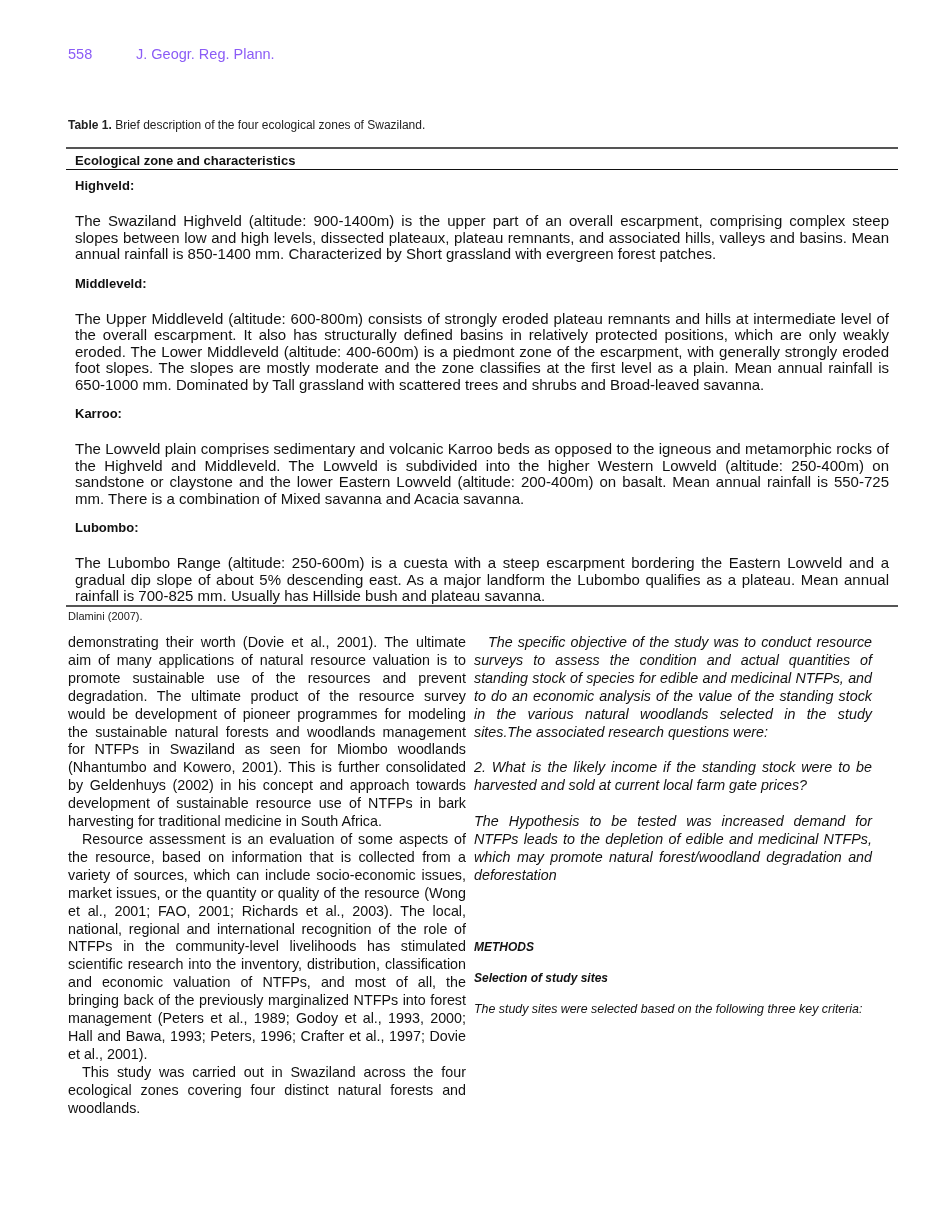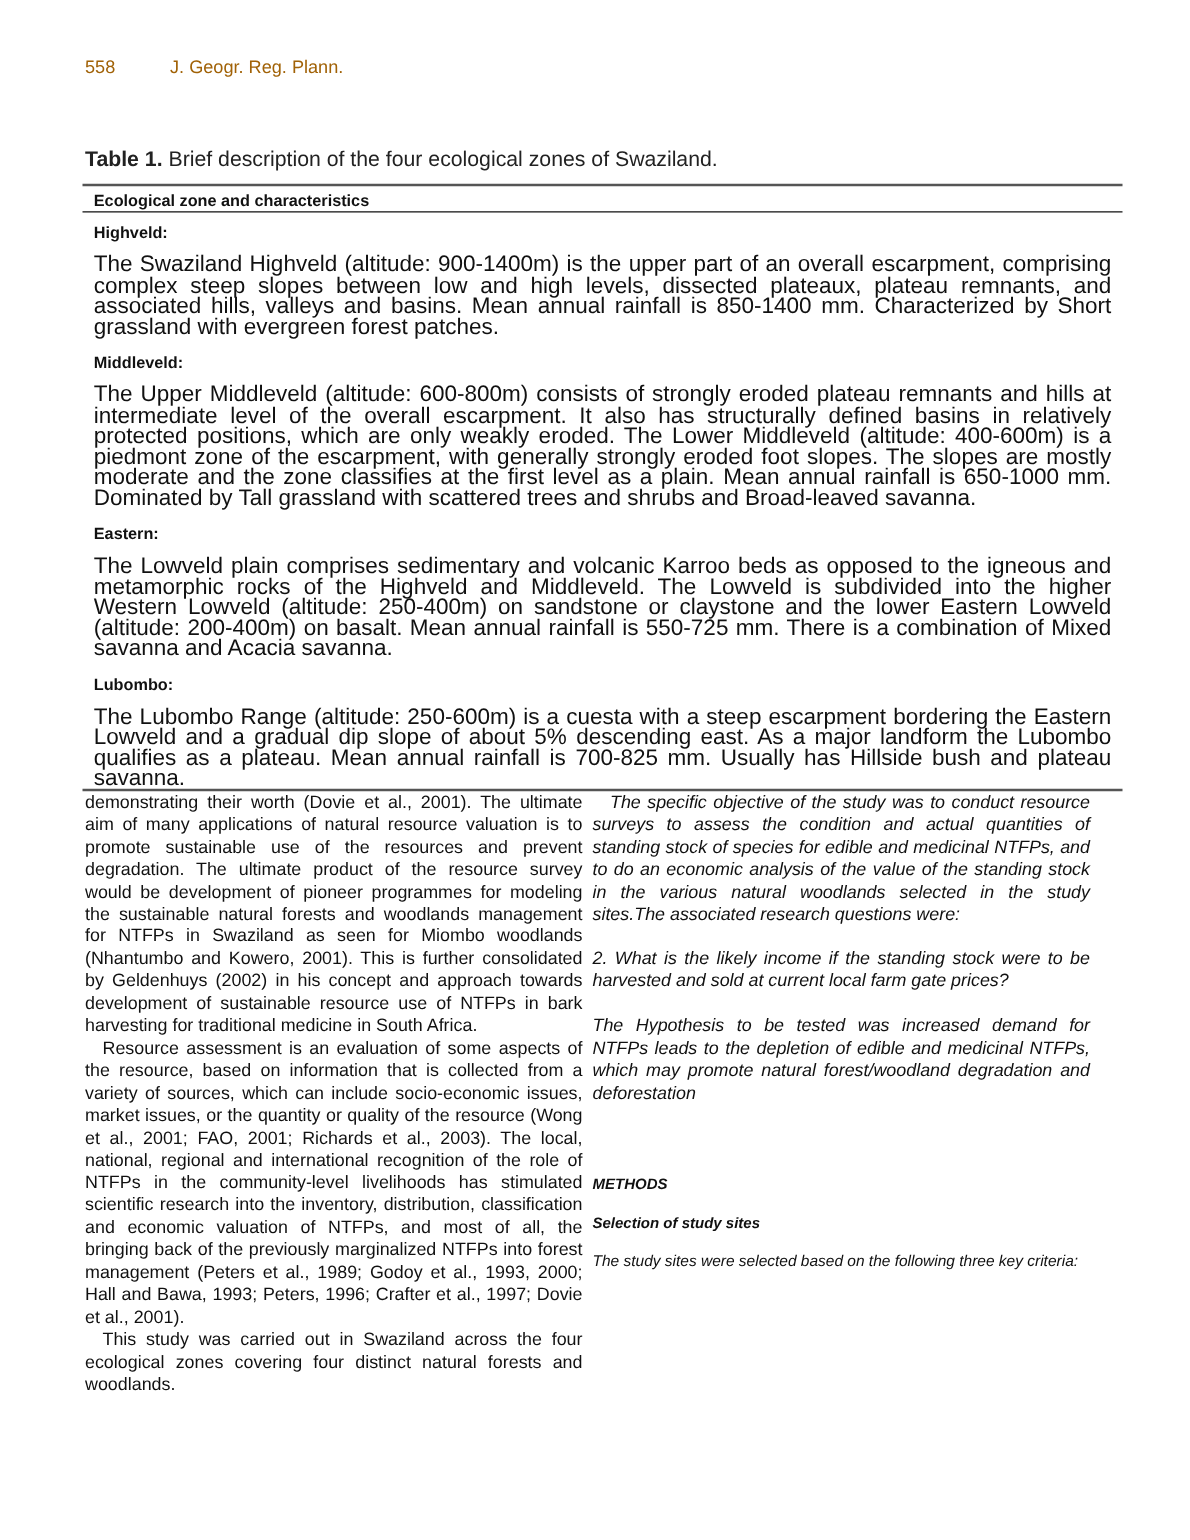--- a/index.html
+++ b/index.html
@@ -1,28 +1,28 @@
 <!DOCTYPE html>
 <html><head>
 <meta charset="utf-8">
 <style>
   html, body { margin: 0; padding: 0; background: #ffffff; }
   body { width: 952px; height: 1232px; position: relative; overflow: hidden; color: #111; font-family: "Liberation Sans", sans-serif; }
-  .running-head { position: absolute; left: 68px; top: 46px; font-size: 14.5px; color: #a16207; }
+  .running-head { position: absolute; left: 68px; top: 46px; font-size: 14.5px; color: #8b5cf6; }
   .running-head .pg { display: inline-block; width: 68px; }
-  .caption { position: absolute; left: 68px; top: 118px; font-size: 17px; color: #222; }
+  .caption { position: absolute; left: 68px; top: 118px; font-size: 12px; color: #222; }
   .caption b { font-weight: bold; }
   .table { position: absolute; left: 66px; top: 147px; width: 832px; }
   .rule-top { height: 2px; background: #555; }
   .rule-mid { height: 1px; background: #111; }
   .rule-bot { height: 2px; background: #555; }
   .thead { font-weight: bold; font-size: 13px; padding: 4px 9px 1px 9px; line-height: 15px; }
   .zone { padding: 0 9px; }
   .zone-name { font-weight: bold; font-size: 13px; line-height: 16px; margin-top: 8px; }
-  .zone-desc { font-size: 18px; line-height: 16.5px; text-align: justify; margin-top: 9px; }
+  .zone-desc { font-size: 15px; line-height: 16.5px; text-align: justify; margin-top: 19px; }
   .zone + .zone { margin-top: 13px; }
   .source { font-size: 11px; color: #222; padding-left: 2px; margin-top: 3px; }
   .col { position: absolute; top: 634px; width: 398px; font-size: 14.3px; line-height: 17.9px; text-align: justify; color: #111; }
   .col-left { left: 68px; }
   .col-right { left: 474px; font-style: italic; }
   .col p { margin: 0; }
   .indent { text-indent: 14px; }
   .gap { height: 17.9px; }
   .head-bold { font-weight: bold; font-size: 12px; line-height: 15px; }
   .small { font-size: 12.4px; line-height: 15px; }
@@ -45,29 +45,30 @@
 
   <div class="zone">
     <div class="zone-name">Highveld:</div>
     <div class="zone-desc">The Swaziland Highveld (altitude: 900-1400m) is the upper part of an overall escarpment, comprising complex steep slopes between low and high levels, dissected plateaux, plateau remnants, and associated hills, valleys and basins. Mean annual rainfall is 850-1400 mm. Characterized by Short grassland with evergreen forest patches.</div>
   </div>
   <div class="zone">
     <div class="zone-name">Middleveld:</div>
     <div class="zone-desc">The Upper Middleveld (altitude: 600-800m) consists of strongly eroded plateau remnants and hills at intermediate level of the overall escarpment. It also has structurally defined basins in relatively protected positions, which are only weakly eroded. The Lower Middleveld (altitude: 400-600m) is a piedmont zone of the escarpment, with generally strongly eroded foot slopes. The slopes are mostly moderate and the zone classifies at the first level as a plain. Mean annual rainfall is 650-1000 mm. Dominated by Tall grassland with scattered trees and shrubs and Broad-leaved savanna.</div>
   </div>
   <div class="zone">
-    <div class="zone-name">Eastern:</div>
+    <div class="zone-name">Karroo:</div>
     <div class="zone-desc">The Lowveld plain comprises sedimentary and volcanic Karroo beds as opposed to the igneous and metamorphic rocks of the Highveld and Middleveld. The Lowveld is subdivided into the higher Western Lowveld (altitude: 250-400m) on sandstone or claystone and the lower Eastern Lowveld (altitude: 200-400m) on basalt. Mean annual rainfall is 550-725 mm. There is a combination of Mixed savanna and Acacia savanna.</div>
   </div>
   <div class="zone">
     <div class="zone-name">Lubombo:</div>
     <div class="zone-desc">The Lubombo Range (altitude: 250-600m) is a cuesta with a steep escarpment bordering the Eastern Lowveld and a gradual dip slope of about 5% descending east. As a major landform the Lubombo qualifies as a plateau. Mean annual rainfall is 700-825 mm. Usually has Hillside bush and plateau savanna.</div>
   </div>
 
   <div class="rule-bot"></div>
+  <div class="source">Dlamini (2007).</div>
 </div>
 
 <div class="col col-left">
   <p>demonstrating their worth (Dovie et al., 2001). The ultimate aim of many applications of natural resource valuation is to promote sustainable use of the resources and prevent degradation. The ultimate product of the resource survey would be development of pioneer programmes for modeling the sustainable natural forests and woodlands management for NTFPs in Swaziland as seen for Miombo woodlands (Nhantumbo and Kowero, 2001). This is further consolidated by Geldenhuys (2002) in his concept and approach towards development of sustainable resource use of NTFPs in bark harvesting for traditional medicine in South Africa.</p>
   <p class="indent">Resource assessment is an evaluation of some aspects of the resource, based on information that is collected from a variety of sources, which can include socio-economic issues, market issues, or the quantity or quality of the resource (Wong et al., 2001; FAO, 2001; Richards et al., 2003). The local, national, regional and international recognition of the role of NTFPs in the community-level livelihoods has stimulated scientific research into the inventory, distribution, classification and economic valuation of NTFPs, and most of all, the bringing back of the previously marginalized NTFPs into forest management (Peters et al., 1989; Godoy et al., 1993, 2000; Hall and Bawa, 1993; Peters, 1996; Crafter et al., 1997; Dovie et al., 2001).</p>
   <p class="indent">This study was carried out in Swaziland across the four ecological zones covering four distinct natural forests and woodlands.</p>
 </div>
 
 <div class="col col-right">
   <p class="indent">The specific objective of the study was to conduct resource surveys to assess the condition and actual quantities of standing stock of species for edible and medicinal NTFPs, and to do an economic analysis of the value of the standing stock in the various natural woodlands selected in the study sites.The associated research questions were:</p>

